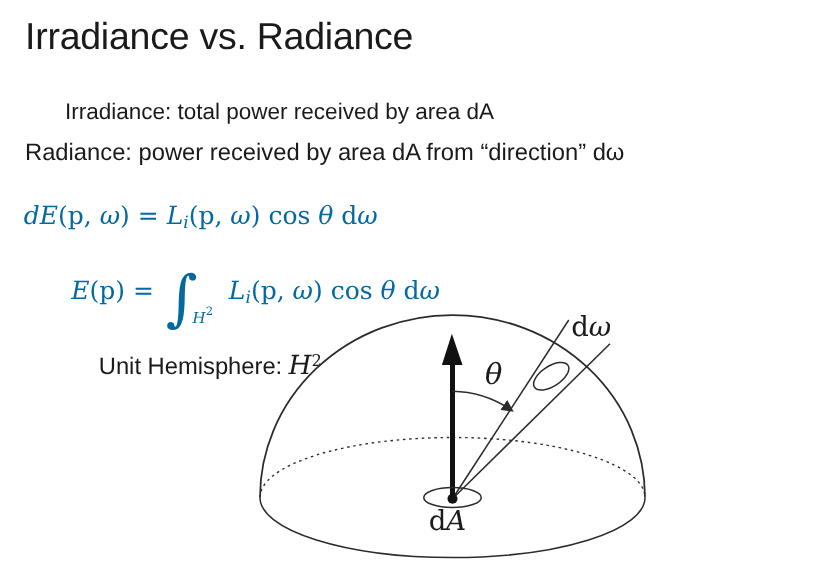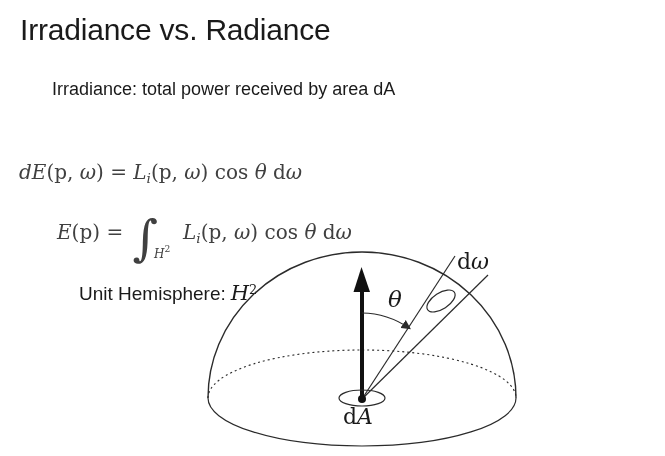--- a/index.html
+++ b/index.html
@@ -3,21 +3,21 @@
 <meta charset="utf-8">
 <style>
   html,body{margin:0;padding:0;background:#ffffff;}
   #slide{position:relative;width:656px;height:456px;background:#ffffff;overflow:hidden;
          font-family:"Liberation Sans",sans-serif;color:#1a1a1a;}
   .abs{position:absolute;white-space:nowrap;}
   #title{left:20px;top:15px;font-size:30px;line-height:30px;letter-spacing:-0.2px;}
   #bullet1{left:20px;top:80px;font-size:18px;line-height:19px;margin-left:32px;}
   #bullet2{left:20px;top:113px;font-size:19px;line-height:19px;}
   .formula{position:absolute;font-family:"DejaVu Serif",serif;font-size:20px;
-           color:#404040;white-space:nowrap;}
+           color:#0369a1;white-space:nowrap;}
   #formula1{left:19px;top:157px;line-height:30px;}
   #formula2{left:57px;top:215px;line-height:34px;}
   .sg-rm{font-style:normal;}
   .sg-it{font-style:italic;}
   .sg-sub{font-style:italic;font-size:68%;vertical-align:-0.28em;}
   .sg-int{font-style:normal;font-size:245%;line-height:0;vertical-align:-0.33em;padding:0 1px 0 3px;}
   .sg-subH{font-style:italic;font-size:60%;vertical-align:-1.55em;margin-left:-5px;}
   .sg-subHsup{font-style:normal;font-size:46%;vertical-align:-1.45em;}
   #unit-hemisphere{left:48px;top:279px;font-size:19px;line-height:22px;margin-left:31px;}
   #unit-hemisphere .math-h{font-family:"DejaVu Serif",serif;font-style:italic;font-size:21px;margin-left:5px;}
@@ -29,20 +29,21 @@
   .svgtext{font-family:"DejaVu Serif",serif;fill:#1a1a1a;}
 </style>
 </head>
 <body>
 
 <div id="slide">
 
   <div id="title" class="abs">Irradiance vs. Radiance</div>
 
   <div id="bullet1" class="abs">Irradiance: total power received by area dA</div>
+  <div id="bullet2" class="abs">Radiance: power received by area dA from “direction” dω</div>
 
   <div id="formula1" class="formula"><span class="sg-it">dE</span><span class="sg-rm">(p, </span><span class="sg-it">ω</span><span class="sg-rm">) = </span><span class="sg-it">L</span><span class="sg-sub">i</span><span class="sg-rm">(p, </span><span class="sg-it">ω</span><span class="sg-rm">) cos </span><span class="sg-it">θ</span><span class="sg-rm"> d</span><span class="sg-it">ω</span></div>
 
   <div id="formula2" class="formula"><span class="sg-it">E</span><span class="sg-rm">(p) = </span><span class="sg-int">∫</span><span class="sg-subH">H</span><span class="sg-subHsup">2</span><span class="sg-rm">&nbsp;&nbsp;</span><span class="sg-it">L</span><span class="sg-sub">i</span><span class="sg-rm">(p, </span><span class="sg-it">ω</span><span class="sg-rm">) cos </span><span class="sg-it">θ</span><span class="sg-rm"> d</span><span class="sg-it">ω</span></div>
 
   <div id="unit-hemisphere" class="abs">
     <span>Unit Hemisphere:</span><span class="math-h">H</span><span class="math-h-exp">2</span>
   </div>
 
   <svg id="diagram" width="665" height="456" viewBox="0 0 665 456">

